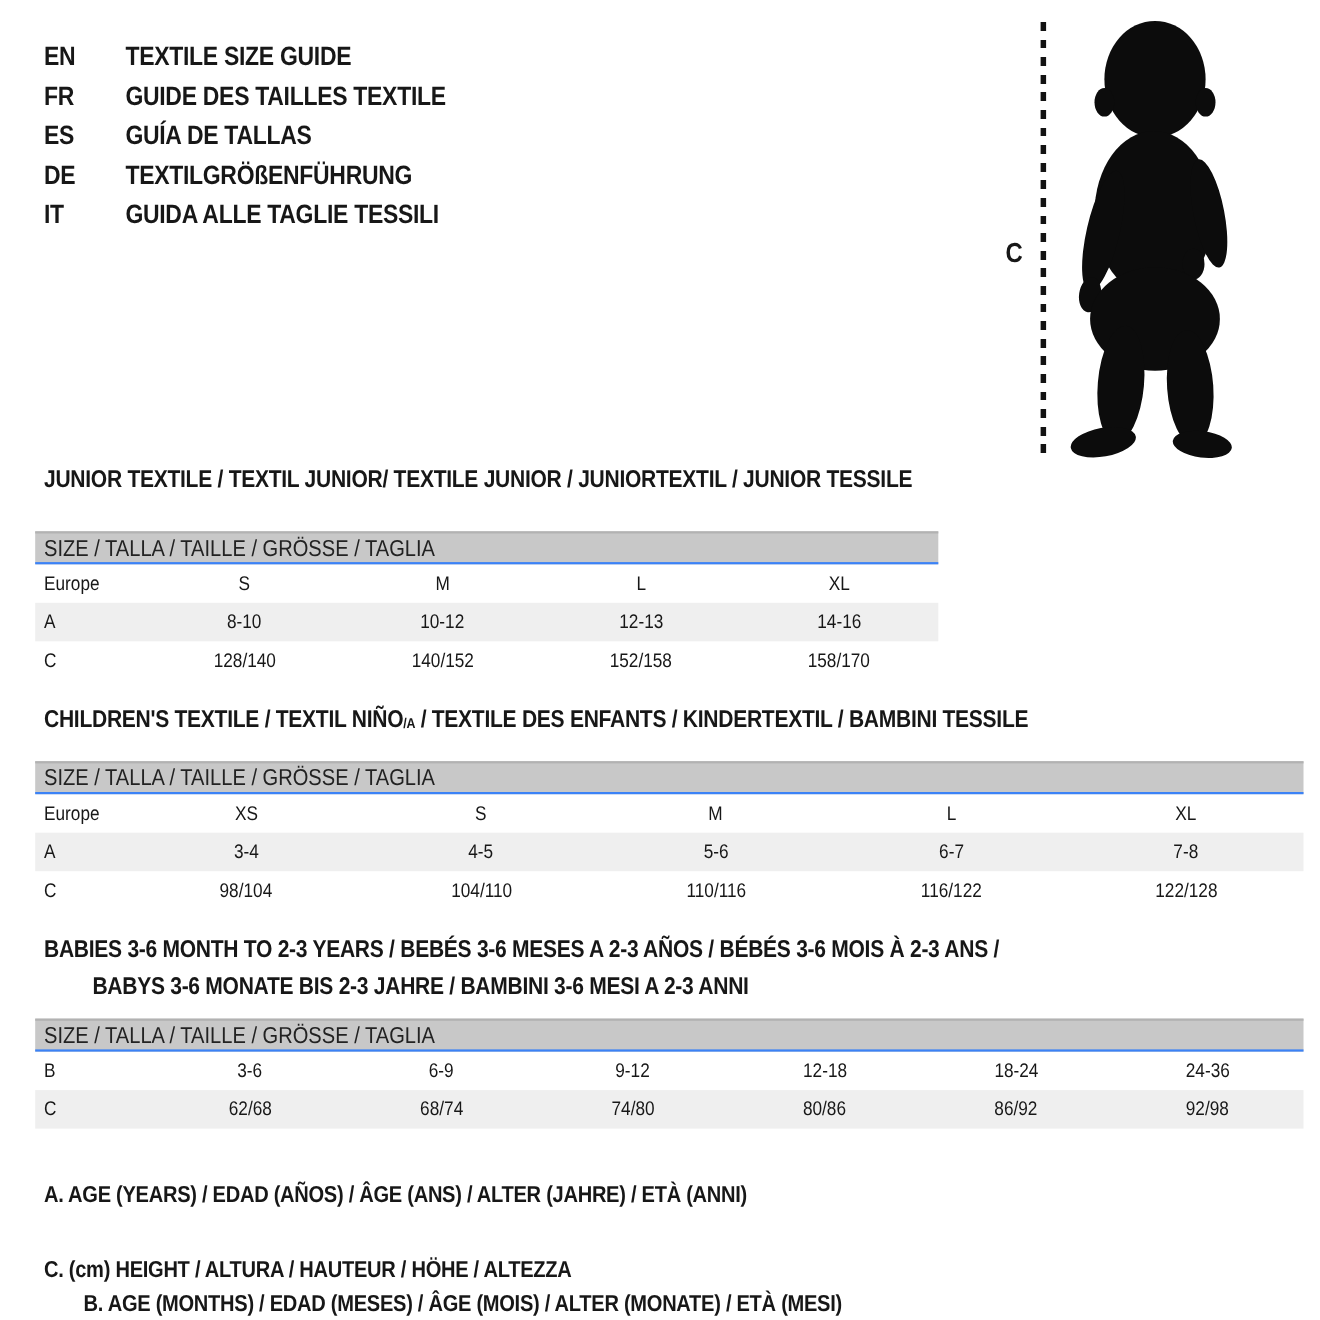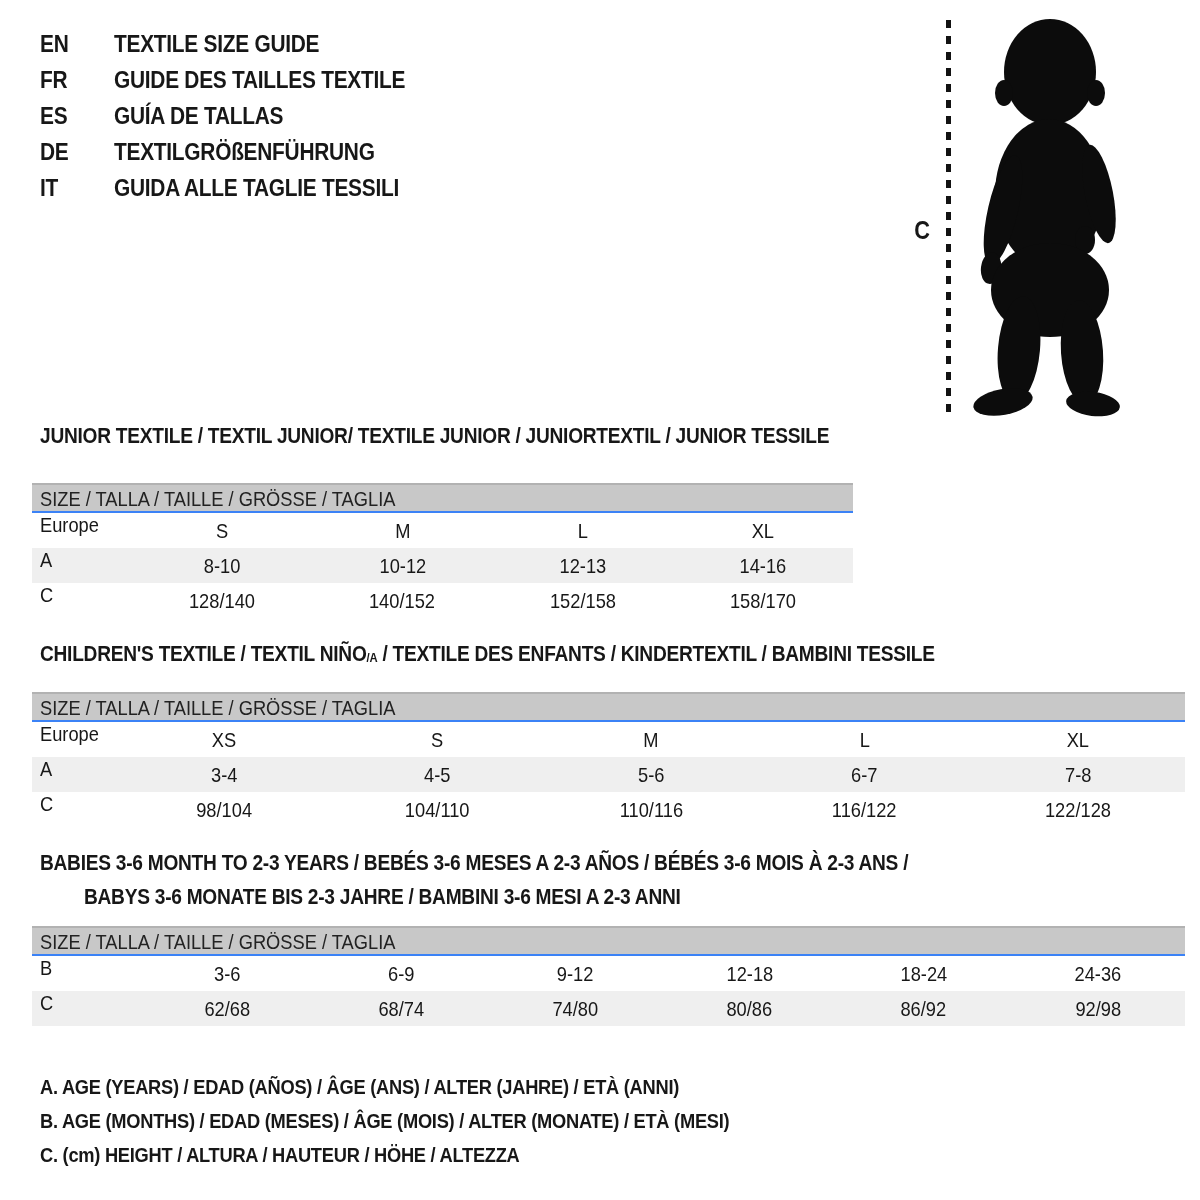--- a/index.html
+++ b/index.html
@@ -8,21 +8,21 @@
     position:relative; width:1200px; height:1200px; background:#ffffff;
     font-family:"Liberation Sans","DejaVu Sans",sans-serif;
     color:#171717; overflow:hidden;
   }
   
   .cx { display:inline-block; transform:scaleX(0.87); transform-origin:0 50%; white-space:nowrap; }
   .cc { display:inline-block; transform:scaleX(0.87); transform-origin:50% 50%; white-space:nowrap; }
 
   
   .lang-block { position:absolute; left:40px; top:30px; }
-  .lang-row { display:flex; height:36px; align-items:flex-start; font-size:24px; font-weight:bold; letter-spacing:-0.3px; }
+  .lang-row { display:flex; height:36px; align-items:flex-end; font-size:24px; font-weight:bold; letter-spacing:-0.3px; }
   .lang-code { width:74px; }
 
   
   .dash-line {
     position:absolute; left:946px; top:20px; width:5px; height:397px;
     background:repeating-linear-gradient(to bottom,#121212 0 8px,transparent 8px 16px);
   }
   .figure-c { position:absolute; left:913px; top:216px; font-size:25px; font-weight:bold; }
   .baby-svg { position:absolute; left:953px; top:12px; }
 
@@ -30,21 +30,21 @@
   .sect-title { position:absolute; left:40px; font-size:22px; font-weight:bold; letter-spacing:-0.3px; line-height:24px; }
   .sub-small { font-size:13px; vertical-align:-1px; }
 
   
   .stable { position:absolute; left:32px; }
   .bar {
     height:30px; line-height:27px; background:#c8c8c8;
     border-top:2px solid #b2b2b2; border-bottom:2px solid #3b82f6;
     padding-left:8px; font-size:21px; color:#222;
   }
-  .trow { display:flex; height:35px; font-size:21px; }
+  .trow { display:flex; height:35px; align-items:center; font-size:18px; }
   .trow.shade { background:#efefef; }
   .tlabel { padding-left:8px; }
   .tcell { flex:1; display:flex; justify-content:center; align-items:center; }
   .w-junior  .tlabel { width:100px; }
   .w-children .tlabel { width:85px; }
   .w-babies  .tlabel { width:108px; }
 
   
   .footnote { position:absolute; left:40px; font-size:21px; font-weight:bold; letter-spacing:-0.3px; }
 </style>
@@ -255,16 +255,16 @@
       <div class="tcell">
           <span class="cc">86/92</span>
         </div>
       <div class="tcell">
           <span class="cc">92/98</span>
         </div>
     </div>
   </div>
 
   <div class="footnote" style="top:1075px;"><span class="cx">A. AGE (YEARS) / EDAD (AÑOS) / ÂGE (ANS) / ALTER (JAHRE) / ETÀ (ANNI)</span></div>
-  <div class="footnote" style="top:1109px;"><span class="cx">B. AGE (MONTHS) / EDAD (MESES) / ÂGE (MOIS) / ALTER (MONATE) / ETÀ (MESI)</span></div>
+  <div class="footnote" style="top:1174px;margin-left:36px;"><span class="cx">B. AGE (MONTHS) / EDAD (MESES) / ÂGE (MOIS) / ALTER (MONATE) / ETÀ (MESI)</span></div>
   <div class="footnote" style="top:1143px;"><span class="cx">C. (cm) HEIGHT / ALTURA / HAUTEUR / HÖHE / ALTEZZA</span></div>
 
 </div>
 
 </body></html>

